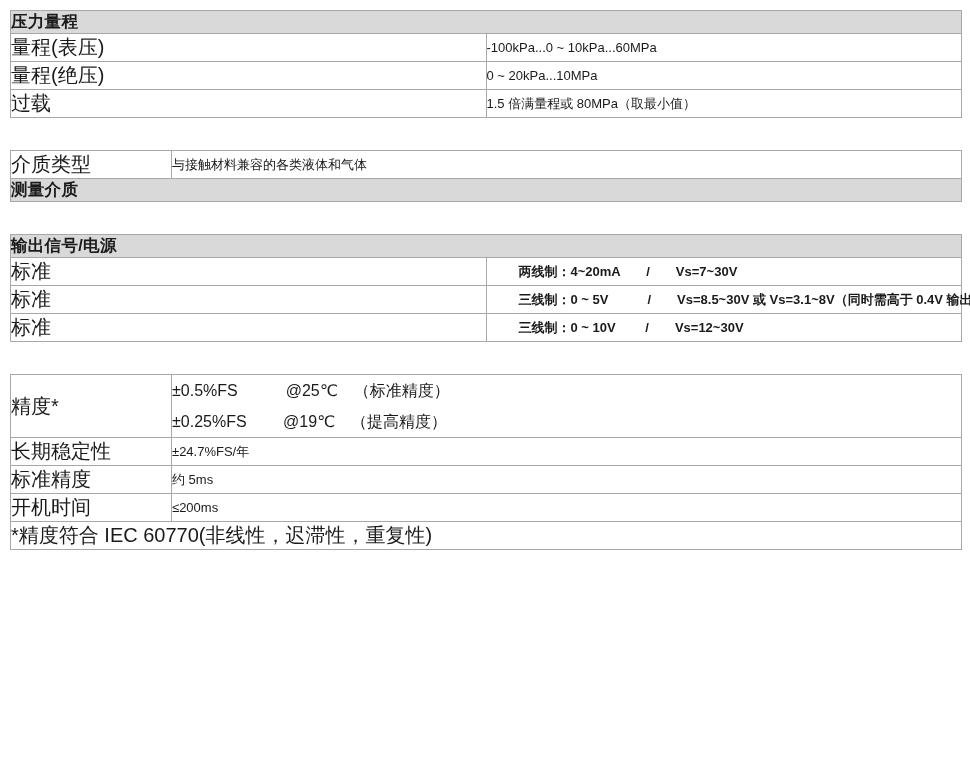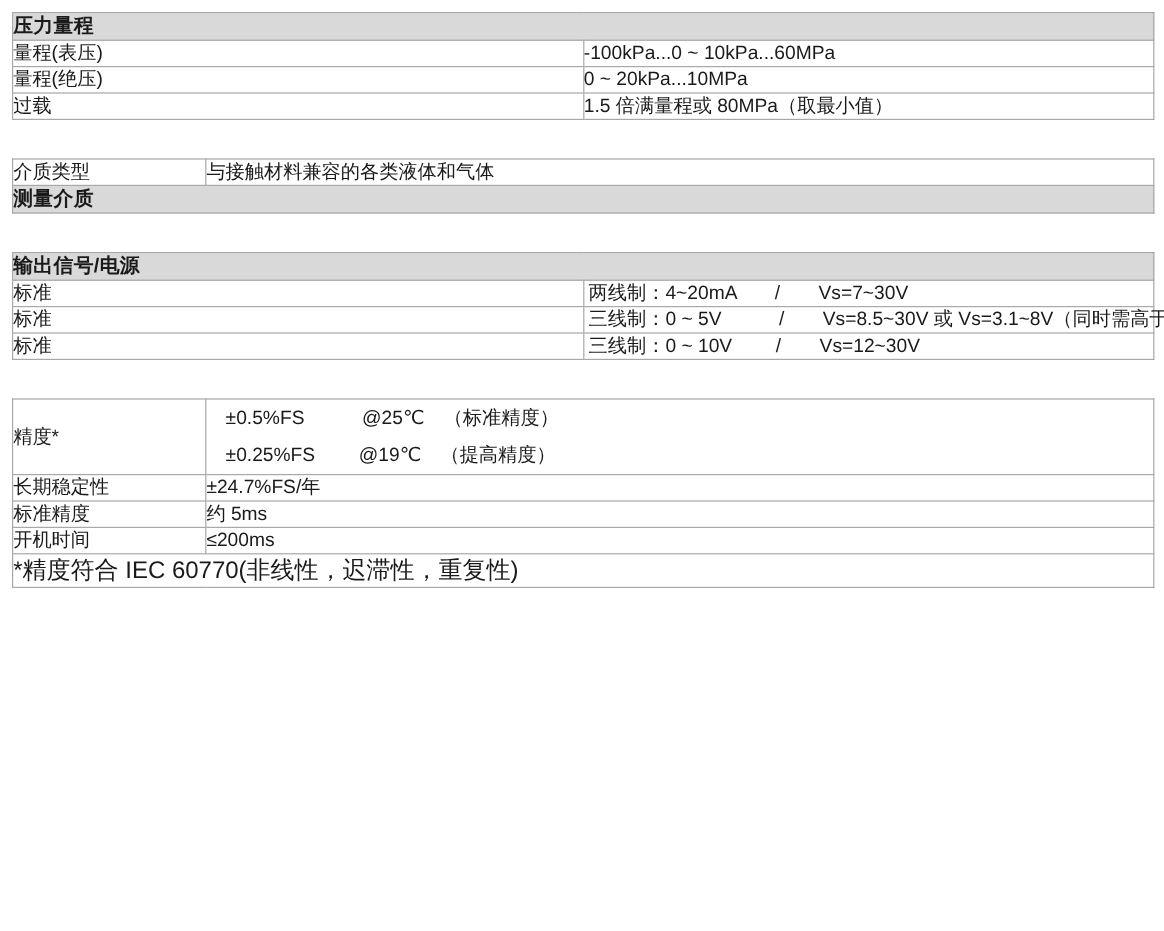--- a/index.html
+++ b/index.html
@@ -37,39 +37,39 @@
   .sect-head {
     background: #d9d9d9;
     font-weight: bold;
     font-size: 16.5px;
     padding: 8px 12px 8px 12px;
     text-align: left;
     letter-spacing: 0.3px;
   }
   .lbl {
     width: 160px;
-    font-size: 16px;
+    font-size: 20px;
     padding: 10px 0 10px 12px;
     white-space: nowrap;
   }
   .val {
-    font-size: 16px;
+    font-size: 13px;
     padding: 10px 0 10px 14px;
   }
   .val.sub {
-    padding-left: 4px;
+    padding-left: 32px;
+    font-weight: bold;
   }
   .multi {
     padding: 6px 0 6px 14px;
     font-size: 16px;
     line-height: 1.95;
   }
   .multi div {
     white-space: nowrap;
-    padding-left: 16px;
   }
   .footnote {
     font-size: 20px;
     padding: 10px 0 10px 12px;
   }
   .nowrap { white-space: nowrap; }
 </style>
 </head>
 <body>
 

